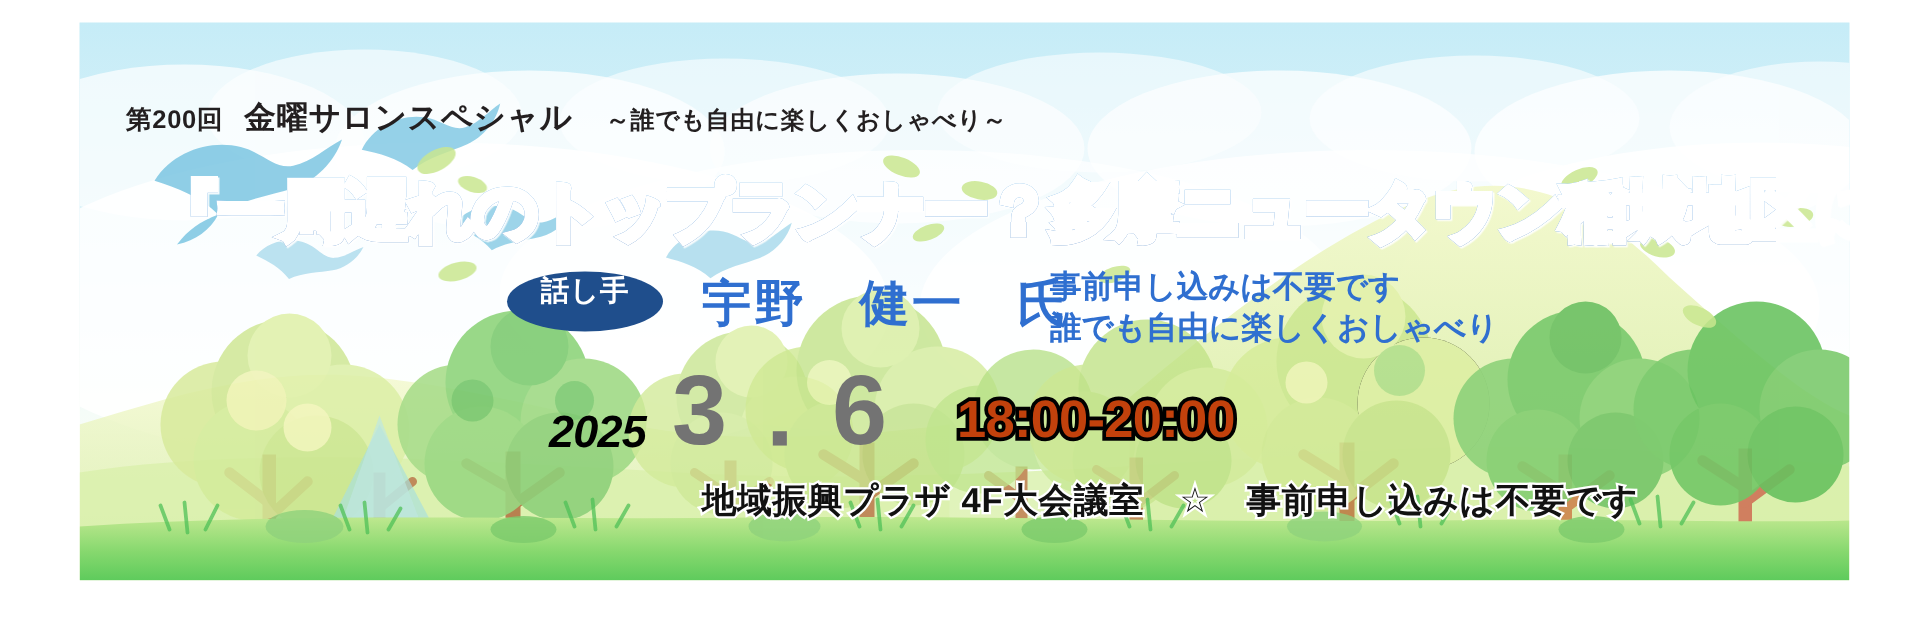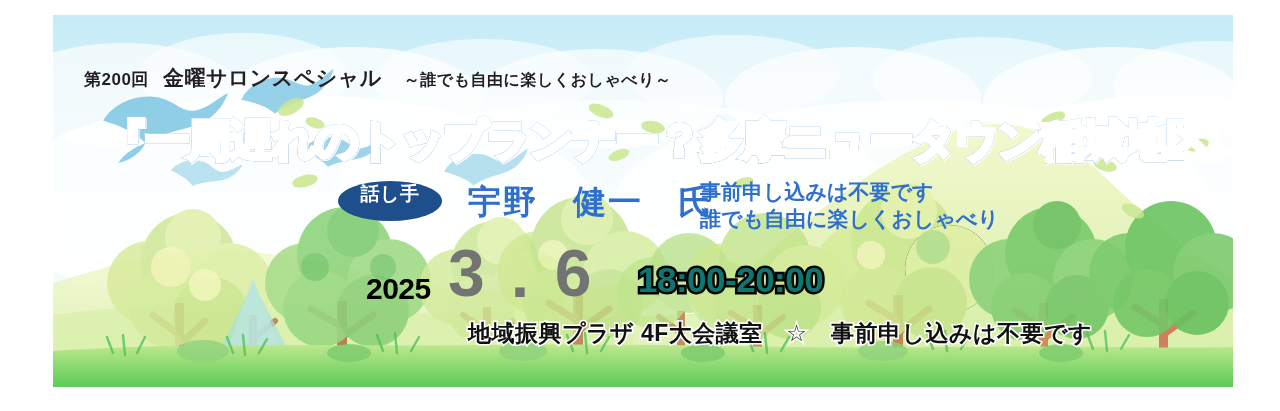--- a/index.html
+++ b/index.html
@@ -71,31 +71,31 @@
 
   .affil{
     position:absolute;left:700px;top:178px;
     font-size:21px;font-weight:700;color:#2f6fd0;
     line-height:27px;white-space:nowrap;
   }
 
   .daterow{position:absolute;left:0;top:246px;width:1280px;height:64px;}
   .year{
     position:absolute;left:366px;top:26px;
-    font-size:30px;font-weight:900;color:#000000;letter-spacing:-0.5px;
+    font-size:30px;font-weight:900;color:#000000;letter-spacing:-0.5px;font-style:italic;
   }
   .bigdate{
     position:absolute;left:448px;top:-6px;
     font-size:66px;font-weight:900;color:#737373;letter-spacing:2px;
     line-height:66px;
   }
   .timerange{
     position:absolute;left:638px;top:14px;
     font-size:35px;font-weight:900;
-    color:#0f766e;letter-spacing:-0.5px;
+    color:#c2410c;letter-spacing:-0.5px;
     paint-order:stroke fill;
     -webkit-text-stroke:5px #000000;
   }
 
   .venue{
     position:absolute;left:468px;top:318px;
     font-size:23px;font-weight:700;color:#111111;
     letter-spacing:.5px;white-space:nowrap;
     paint-order:stroke fill;
     -webkit-text-stroke:3px #ffffff;

